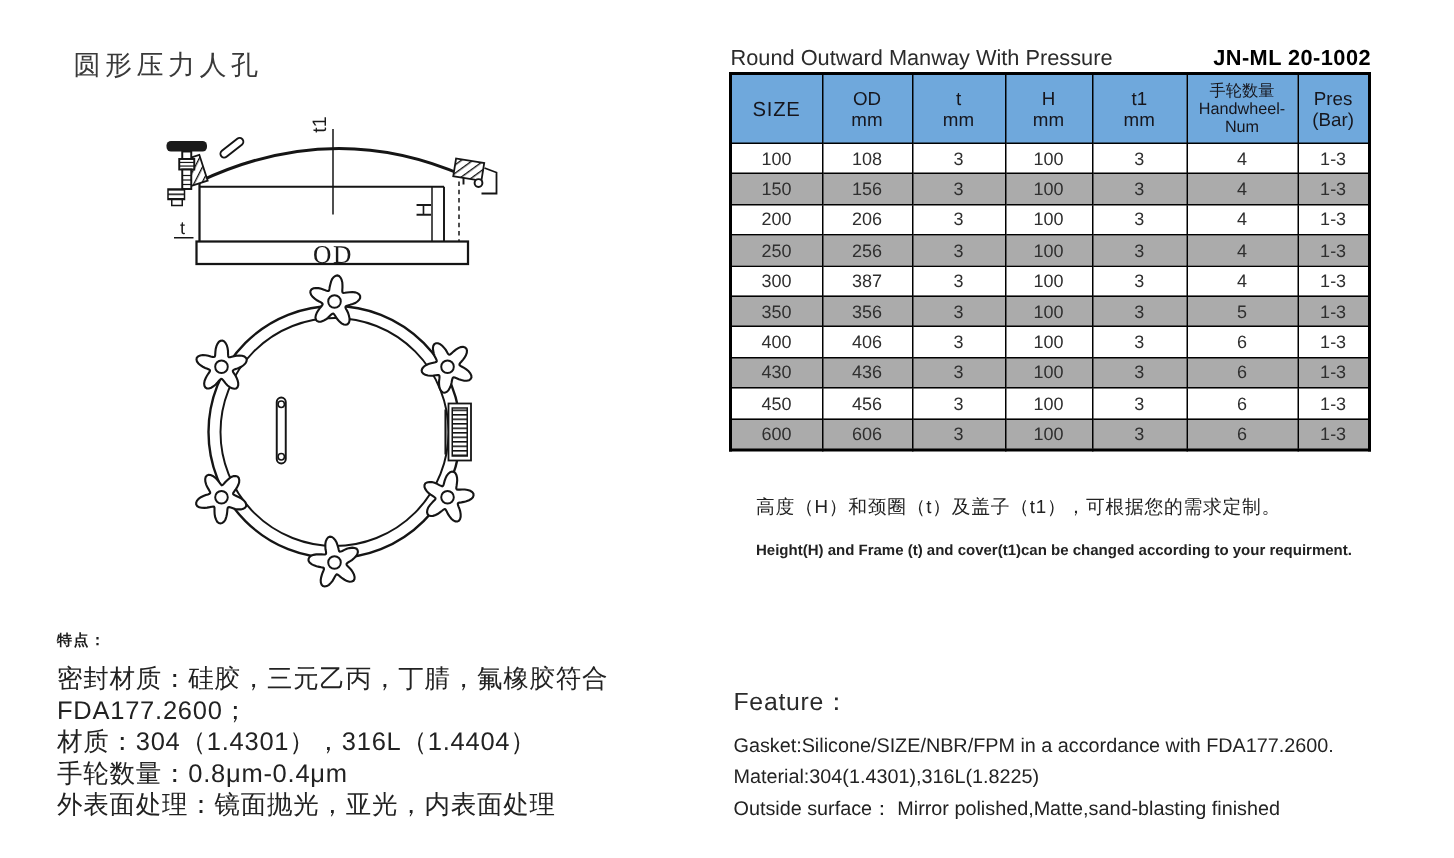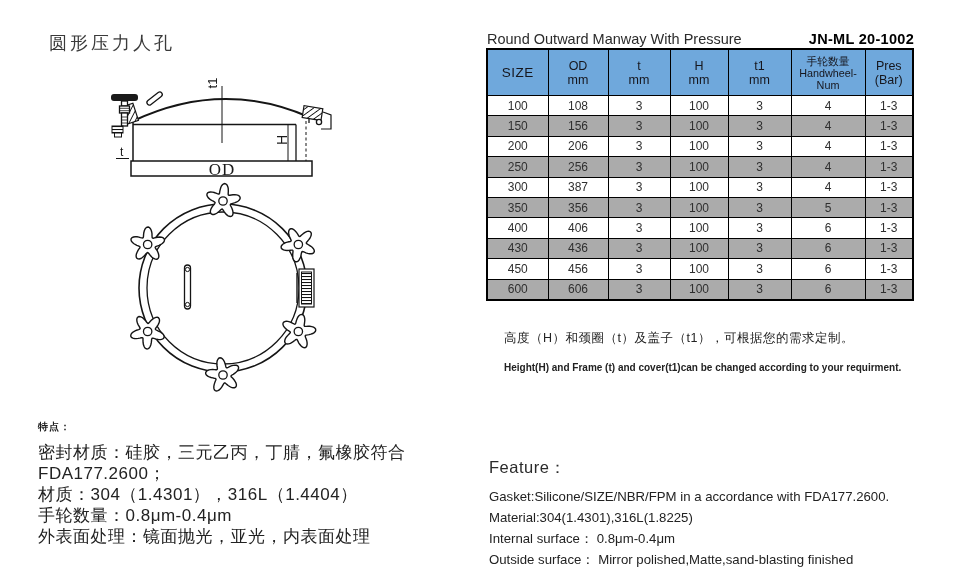--- a/index.html
+++ b/index.html
@@ -309,18 +309,17 @@
         <div class="feat-line">手轮数量：0.8μm-0.4μm</div>
         <div class="feat-line">外表面处理：镜面抛光，亚光，内表面处理</div>
       </div>
   </div>
 
   <div class="features-en">
     <div class="feat-heading">Feature：</div>
     <div>
         <div class="feat-line">Gasket:Silicone/SIZE/NBR/FPM in a accordance with FDA177.2600.</div>
         <div class="feat-line">Material:304(1.4301),316L(1.8225)</div>
-        <div class="feat-line">Internal surface： 0.8μm-0.4μm</div>
         <div class="feat-line">Outside surface： Mirror polished,Matte,sand-blasting finished</div>
       </div>
   </div>
 
 </div>
 
 </body></html>

